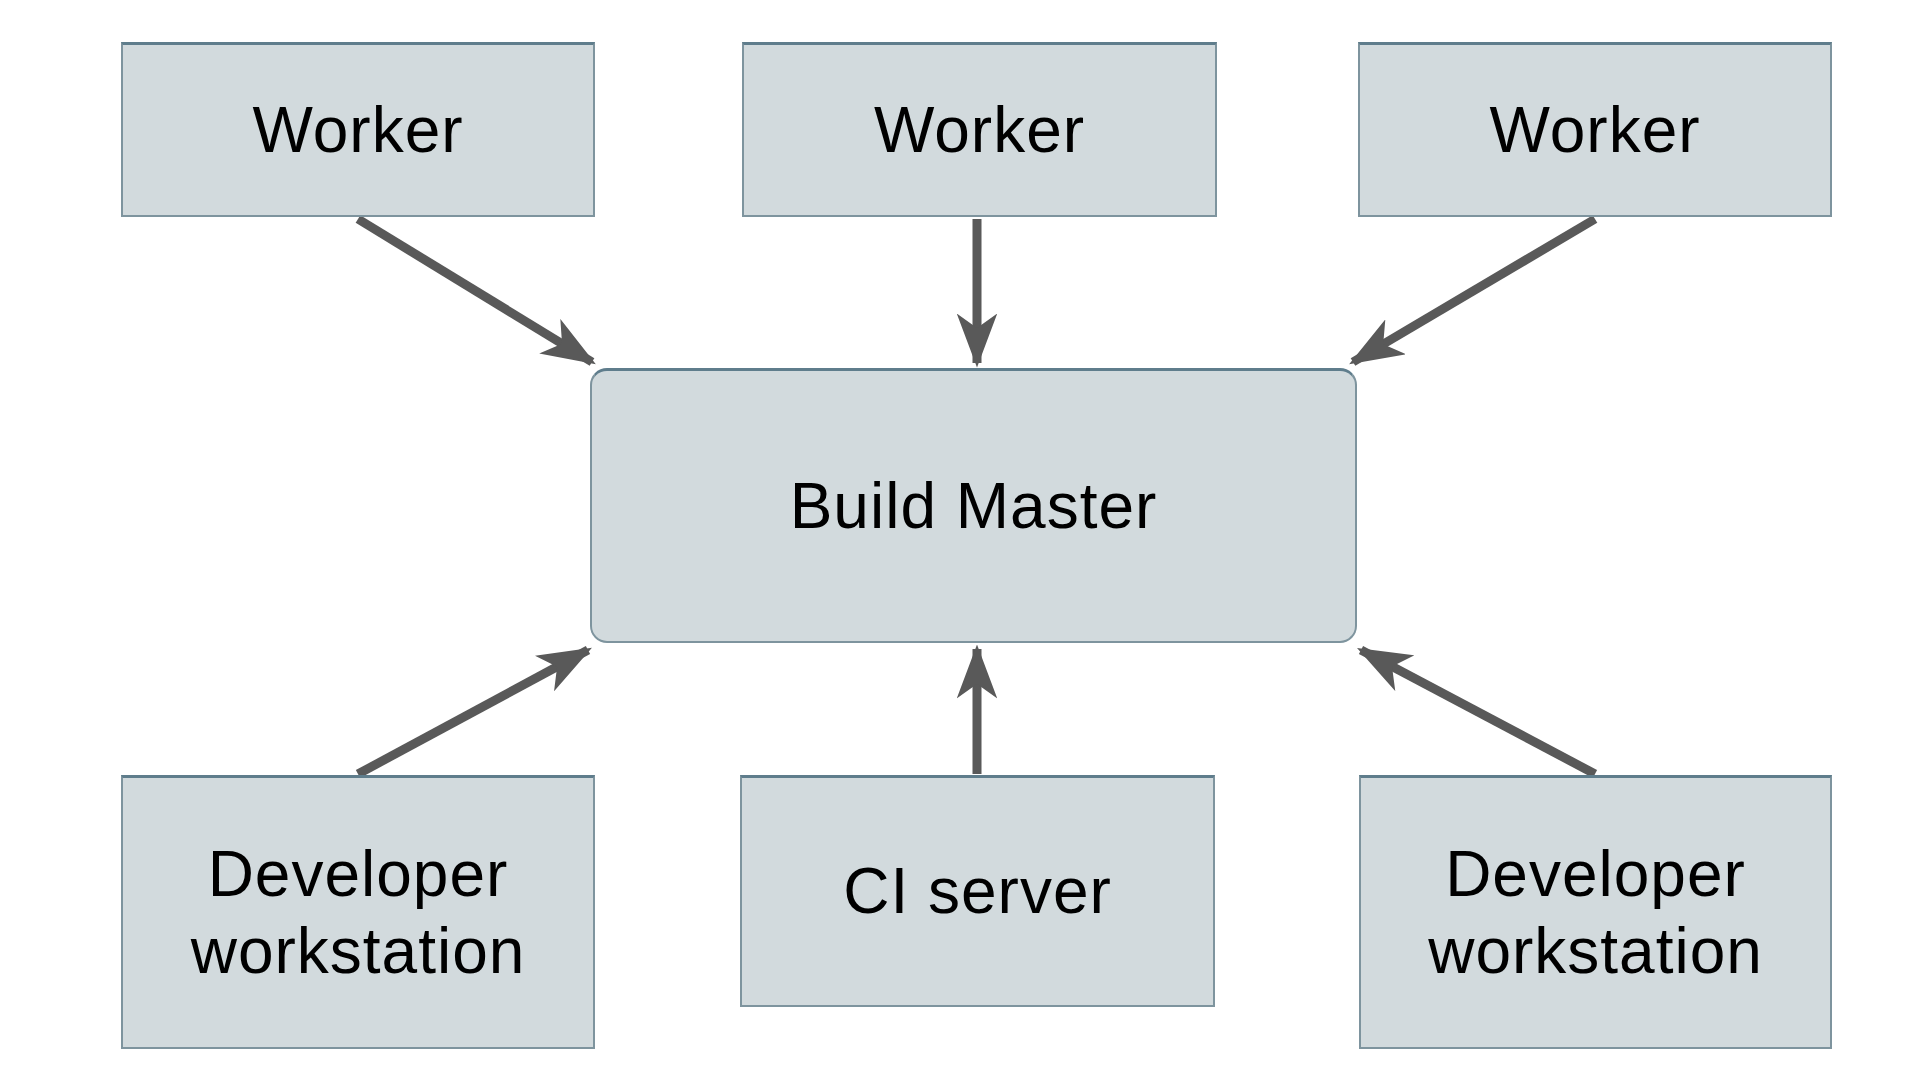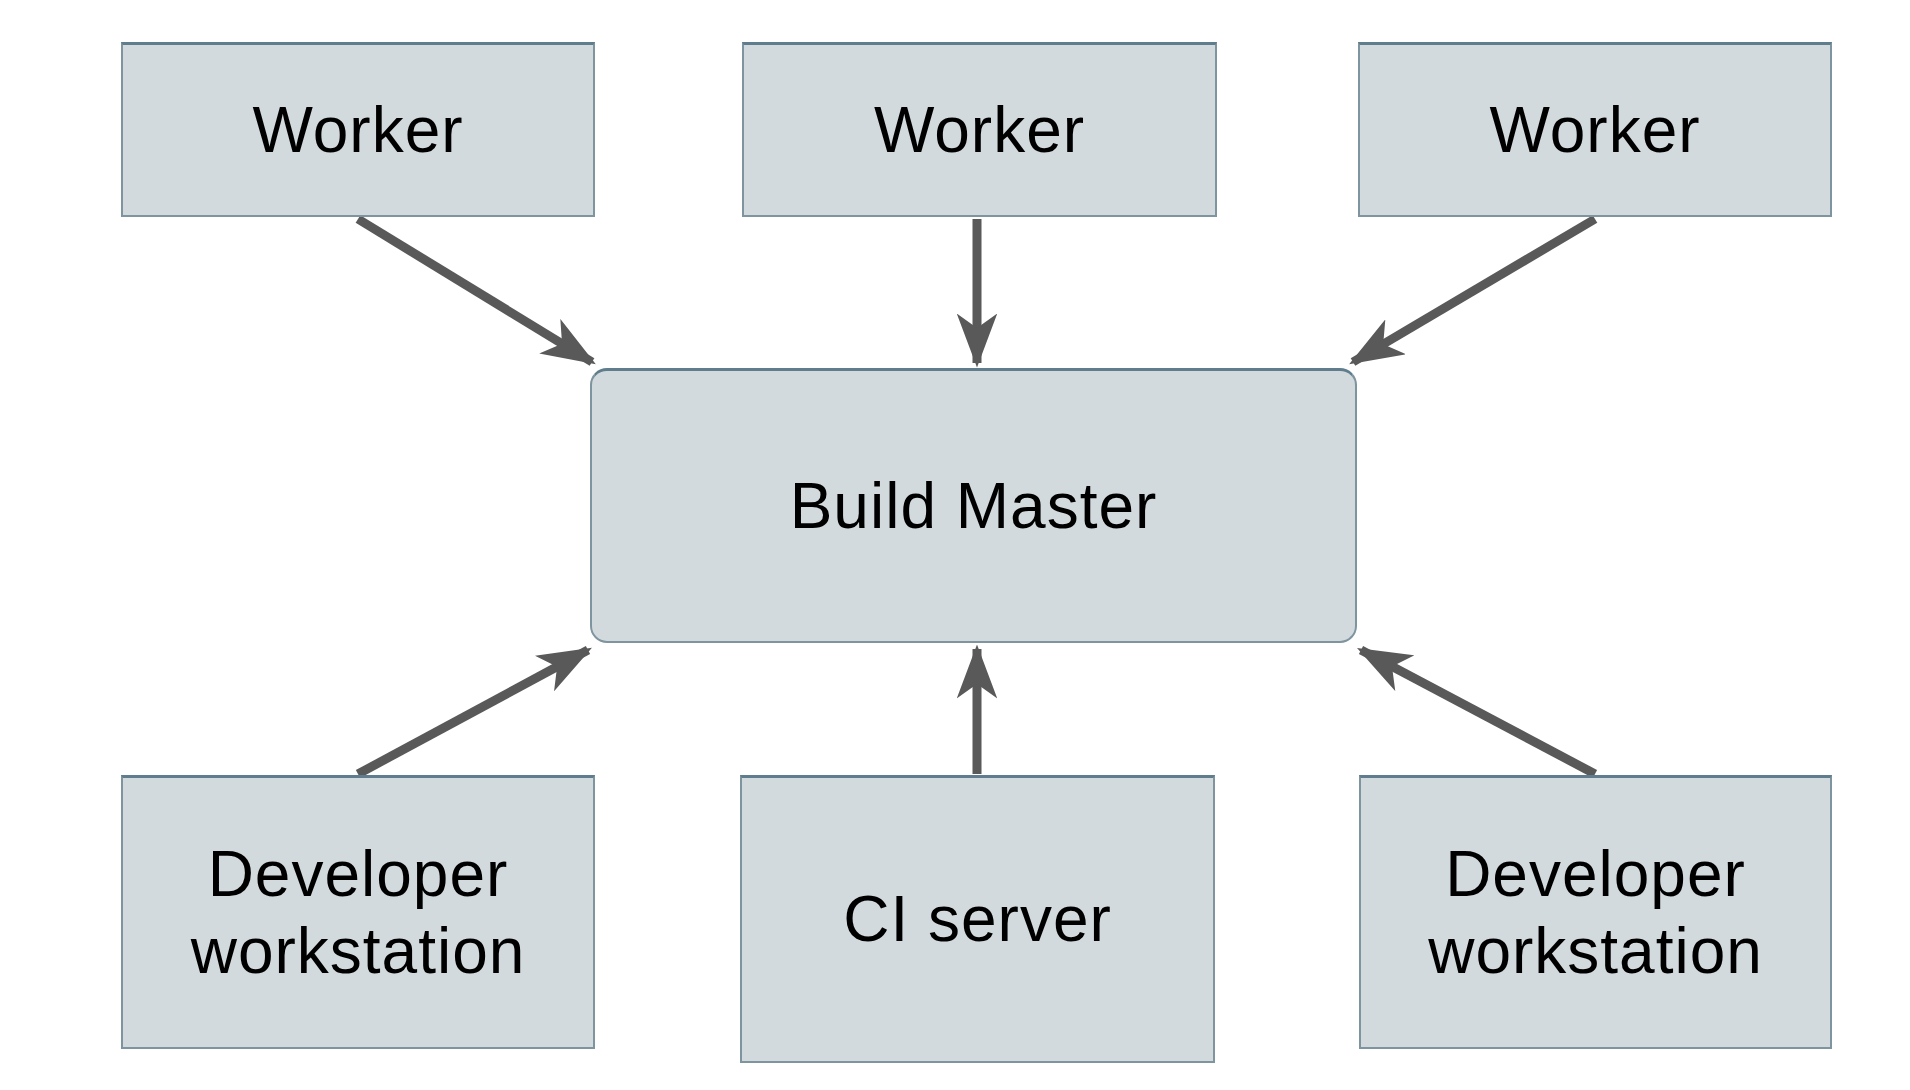--- a/index.html
+++ b/index.html
@@ -32,21 +32,21 @@
     padding: 0 20px;
   }
   .node span {
     display: block;
   }
   #worker-left        { left: 121px;  top: 42px;  width: 474px; height: 175px; }
   #worker-center      { left: 742px;  top: 42px;  width: 475px; height: 175px; }
   #worker-right       { left: 1358px; top: 42px;  width: 474px; height: 175px; }
   #build-master       { left: 590px;  top: 368px; width: 767px; height: 275px; border-radius: 17px; }
   #dev-left           { left: 121px;  top: 775px; width: 474px; height: 274px; }
-  #ci-server          { left: 740px;  top: 775px; width: 475px; height: 288px; }
+  #ci-server          { left: 740px;  top: 775px; width: 475px; height: 232px; }
   #dev-right          { left: 1359px; top: 775px; width: 473px; height: 274px; }
   #edges-layer {
     position: absolute;
     left: 0; top: 0;
     width: 1910px;
     height: 1090px;
     pointer-events: none;
   }
 </style>
 </head>

